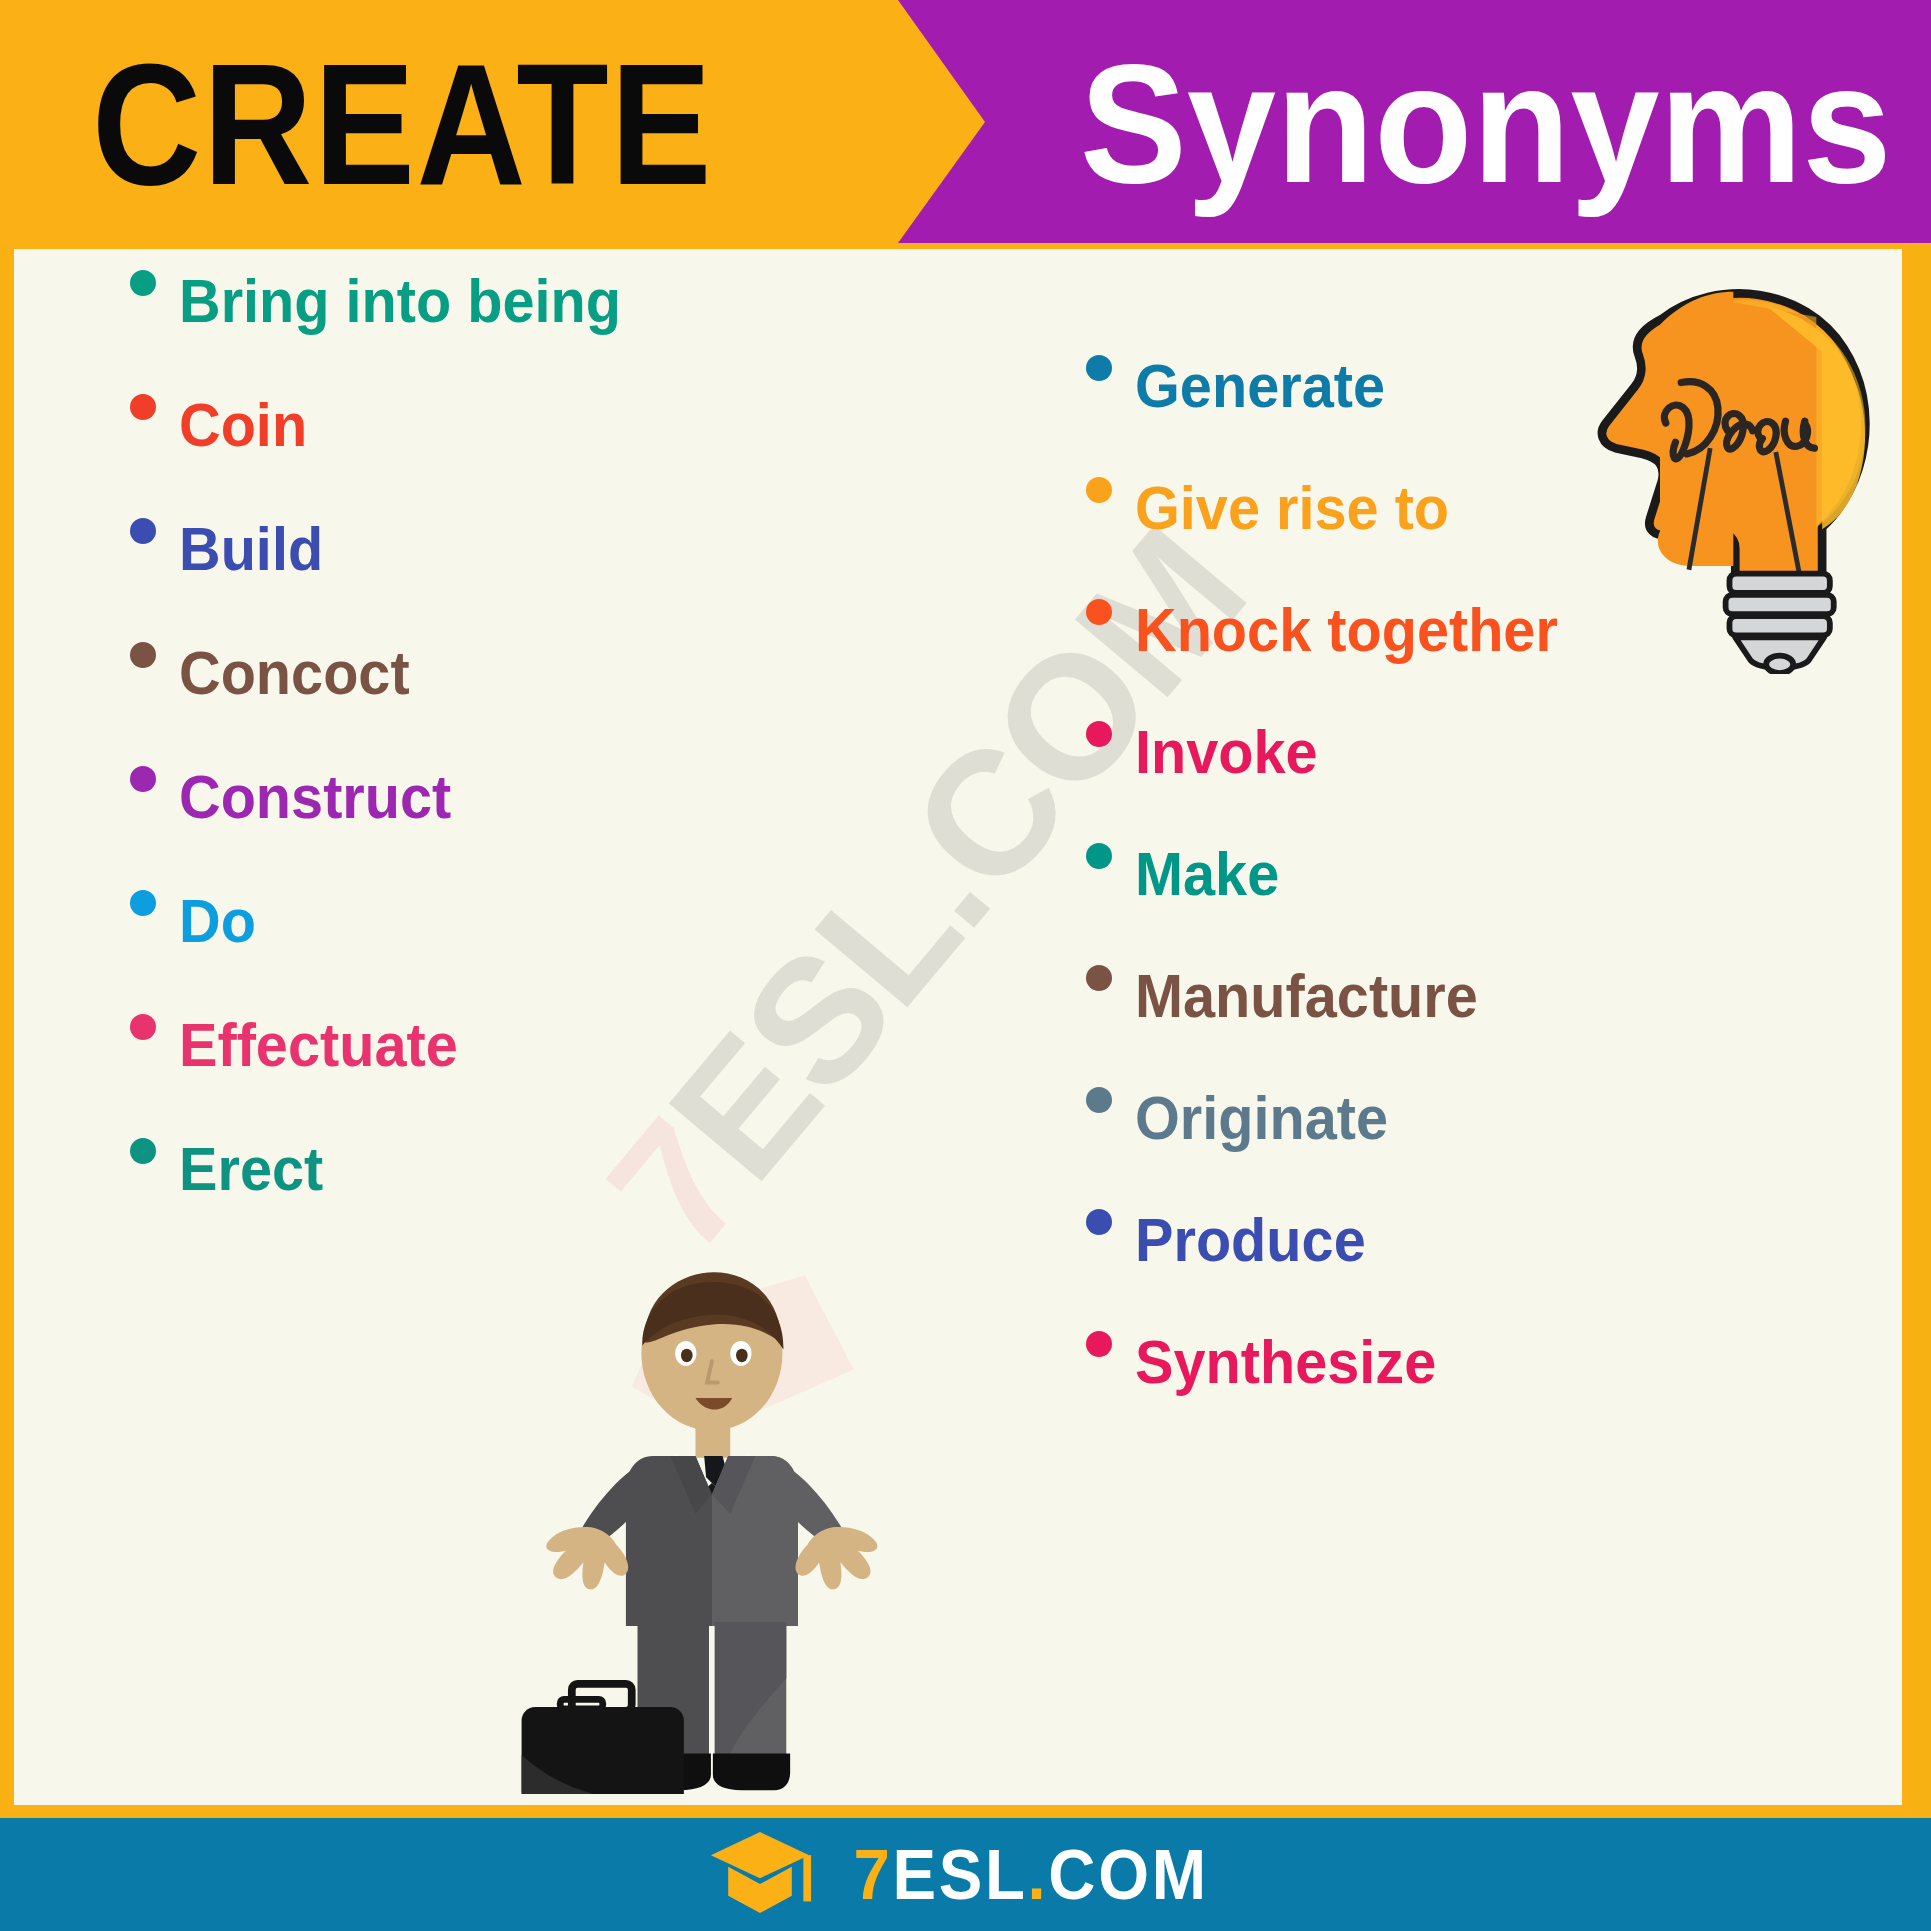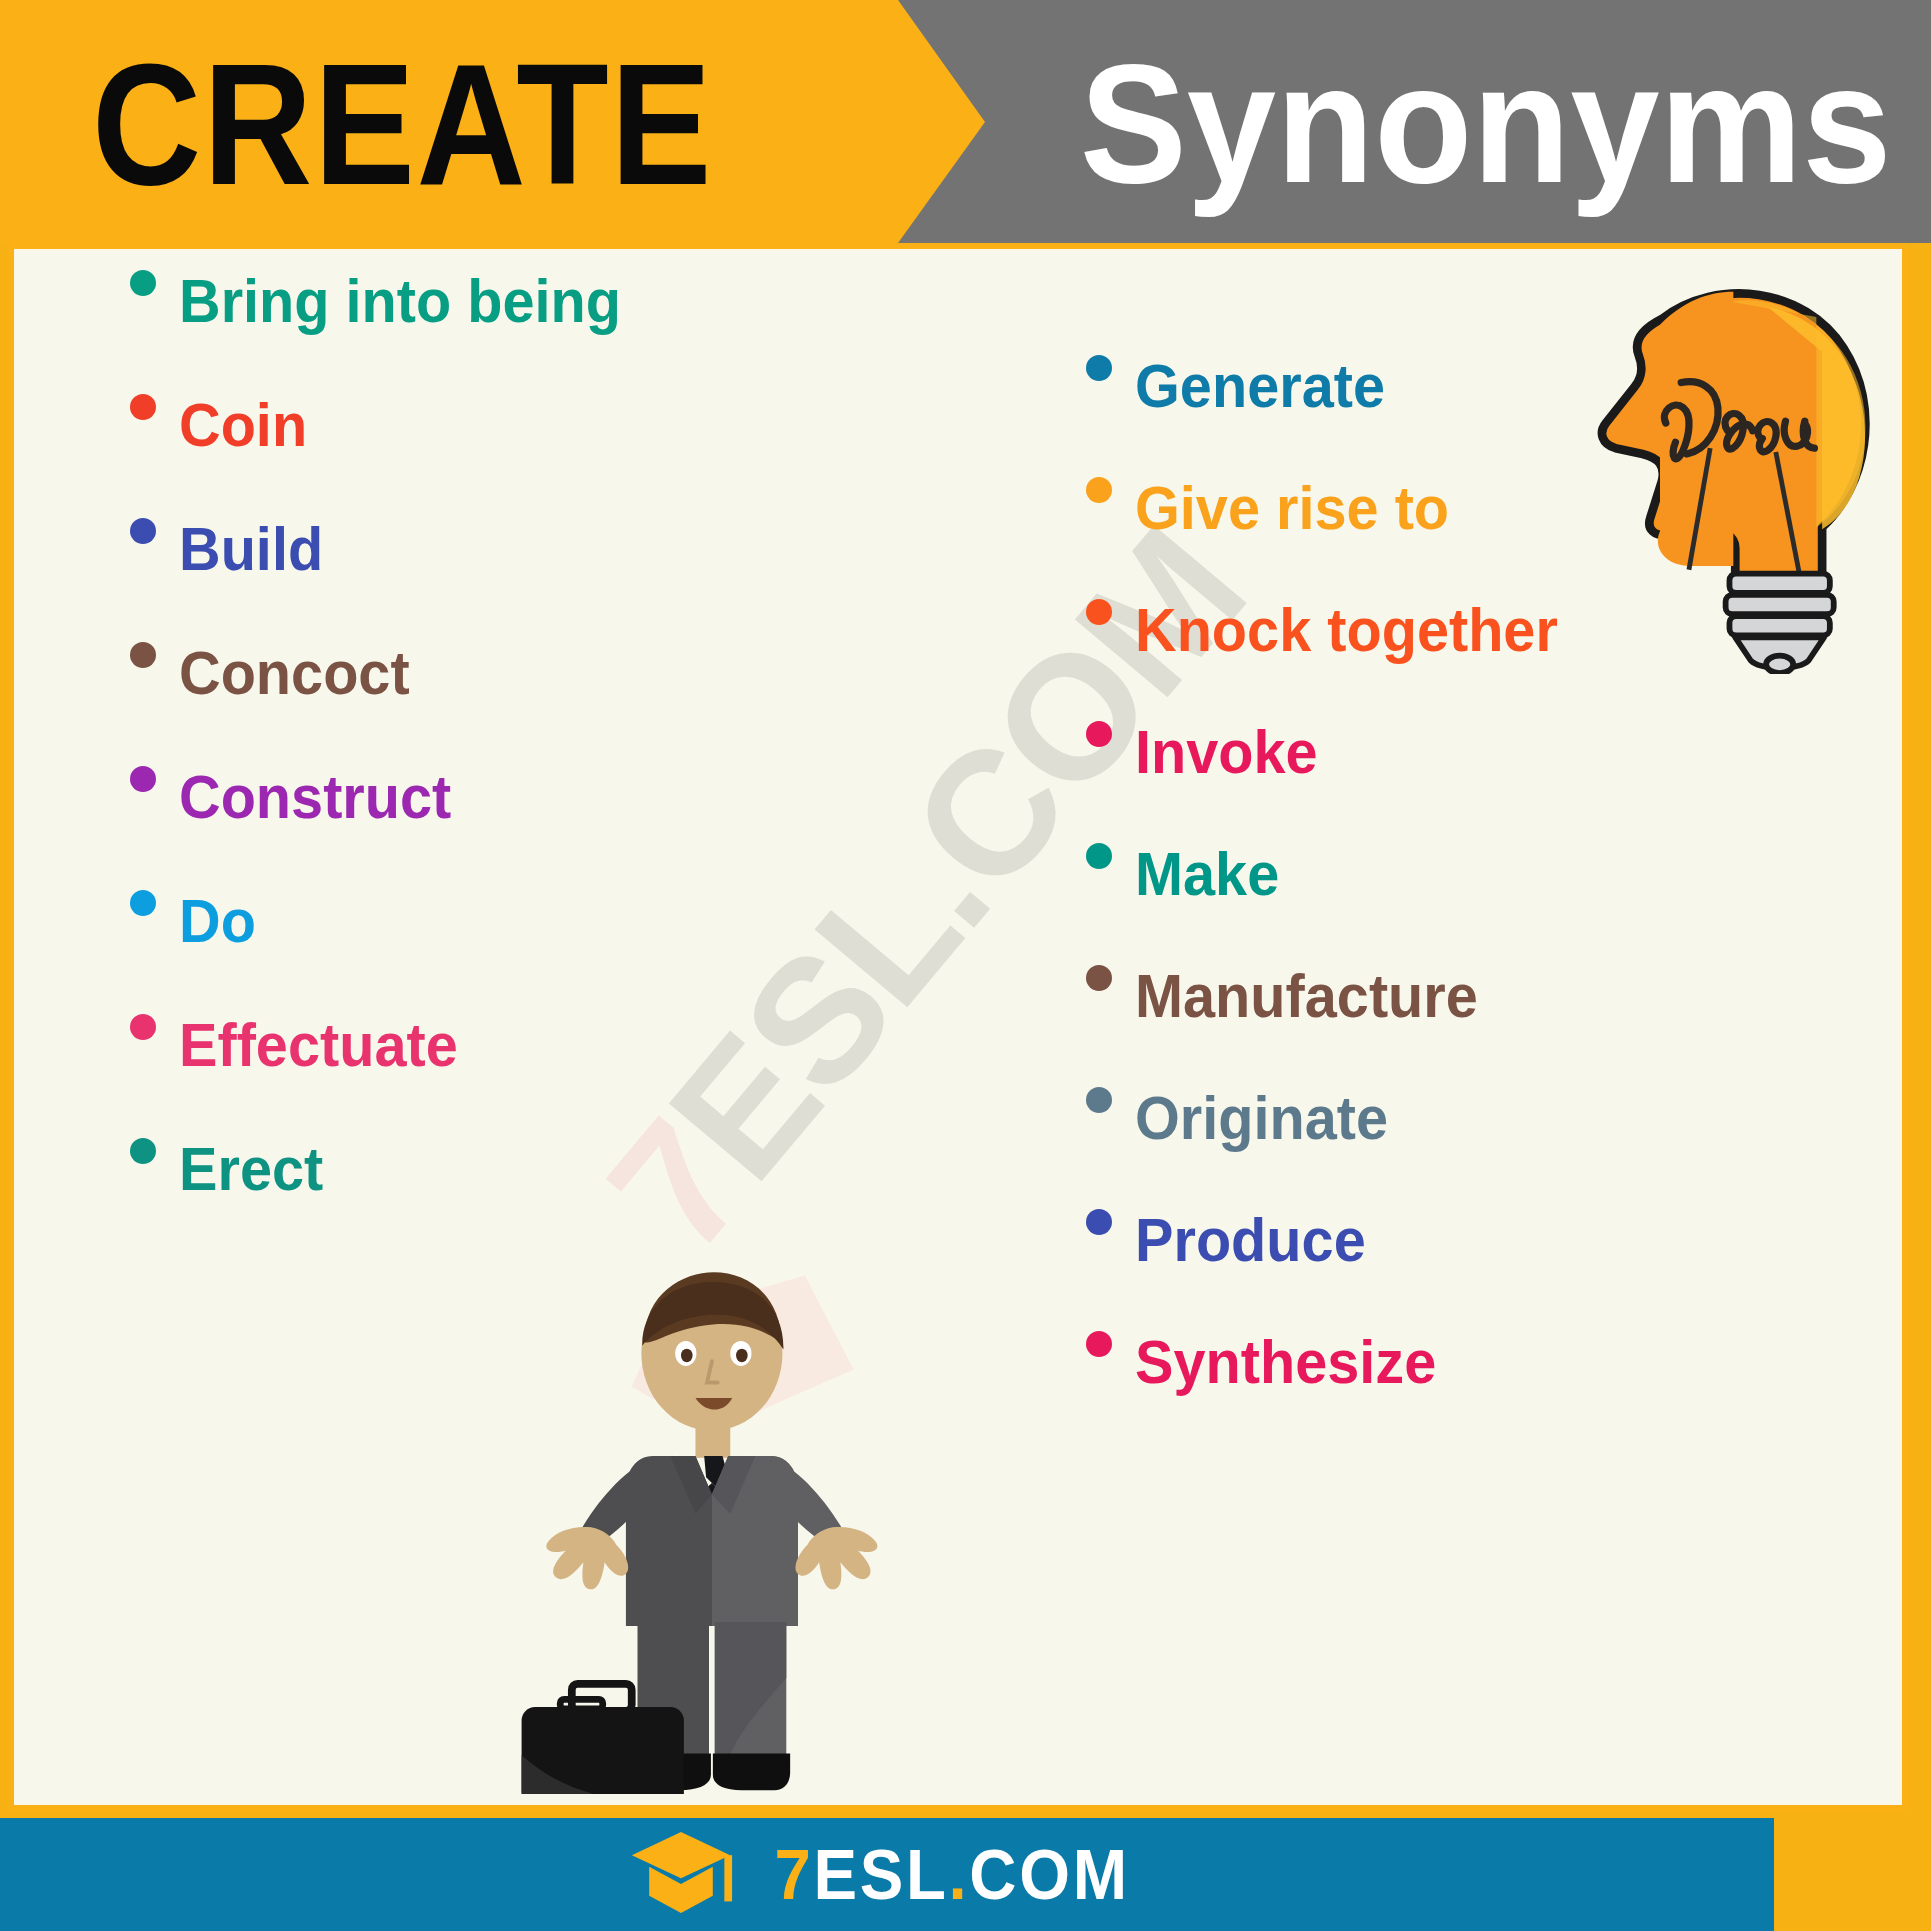--- a/index.html
+++ b/index.html
@@ -5,21 +5,21 @@
   html,body{margin:0;padding:0;}
   body{
     width:1931px;height:1931px;overflow:hidden;
     background:#0a7ba8;
     font-family:"Liberation Sans","DejaVu Sans",sans-serif;
     -webkit-font-smoothing:antialiased;
   }
   .poster{position:relative;width:1931px;height:1931px;background:#f7b113;}
 
   
-  .header{position:absolute;left:0;top:0;width:1931px;height:243px;background:#737373;overflow:hidden;}
+  .header{position:absolute;left:0;top:0;width:1931px;height:243px;background:#a21caf;overflow:hidden;}
   .header .yellow-chevron{
     position:absolute;left:0;top:0;width:985px;height:243px;background:#fbb016;
     clip-path:polygon(0 0, 898px 0, 985px 122px, 898px 243px, 0 243px);
   }
   .kicker{
     position:absolute;left:92px;top:27px;width:792px;height:193px;
     display:flex;align-items:center;
     font-size:172px;font-weight:700;color:#0a0a0a;
     letter-spacing:1.9px;line-height:1;
     transform:scaleX(0.88);transform-origin:left center;
@@ -70,21 +70,21 @@
   .col-right .item{height:122px;}
 
   
   .bulb{position:absolute;right:17.4px;top:9.7px;width:338px;height:415px;}
 
   
   .man{position:absolute;left:492px;top:1004px;width:406px;height:541px;}
 
   
   .footer{
-    position:absolute;left:0;bottom:0;width:1774px;height:113px;background:#0a7ba8;
+    position:absolute;left:0;bottom:0;width:1931px;height:113px;background:#0a7ba8;
     display:flex;align-items:center;justify-content:center;gap:25px;margin-top:36px;
   }
   .footer .logo-txt{
     font-size:71px;font-weight:700;letter-spacing:2.9px;line-height:1;
     font-family:"Liberation Sans","DejaVu Sans",sans-serif;
     transform:scaleX(0.92);transform-origin:center;
   }
   .footer .seven{color:#fbb016;}
   .footer .esl{color:#ffffff;}
   .footer .dot{color:#fbb016;}

